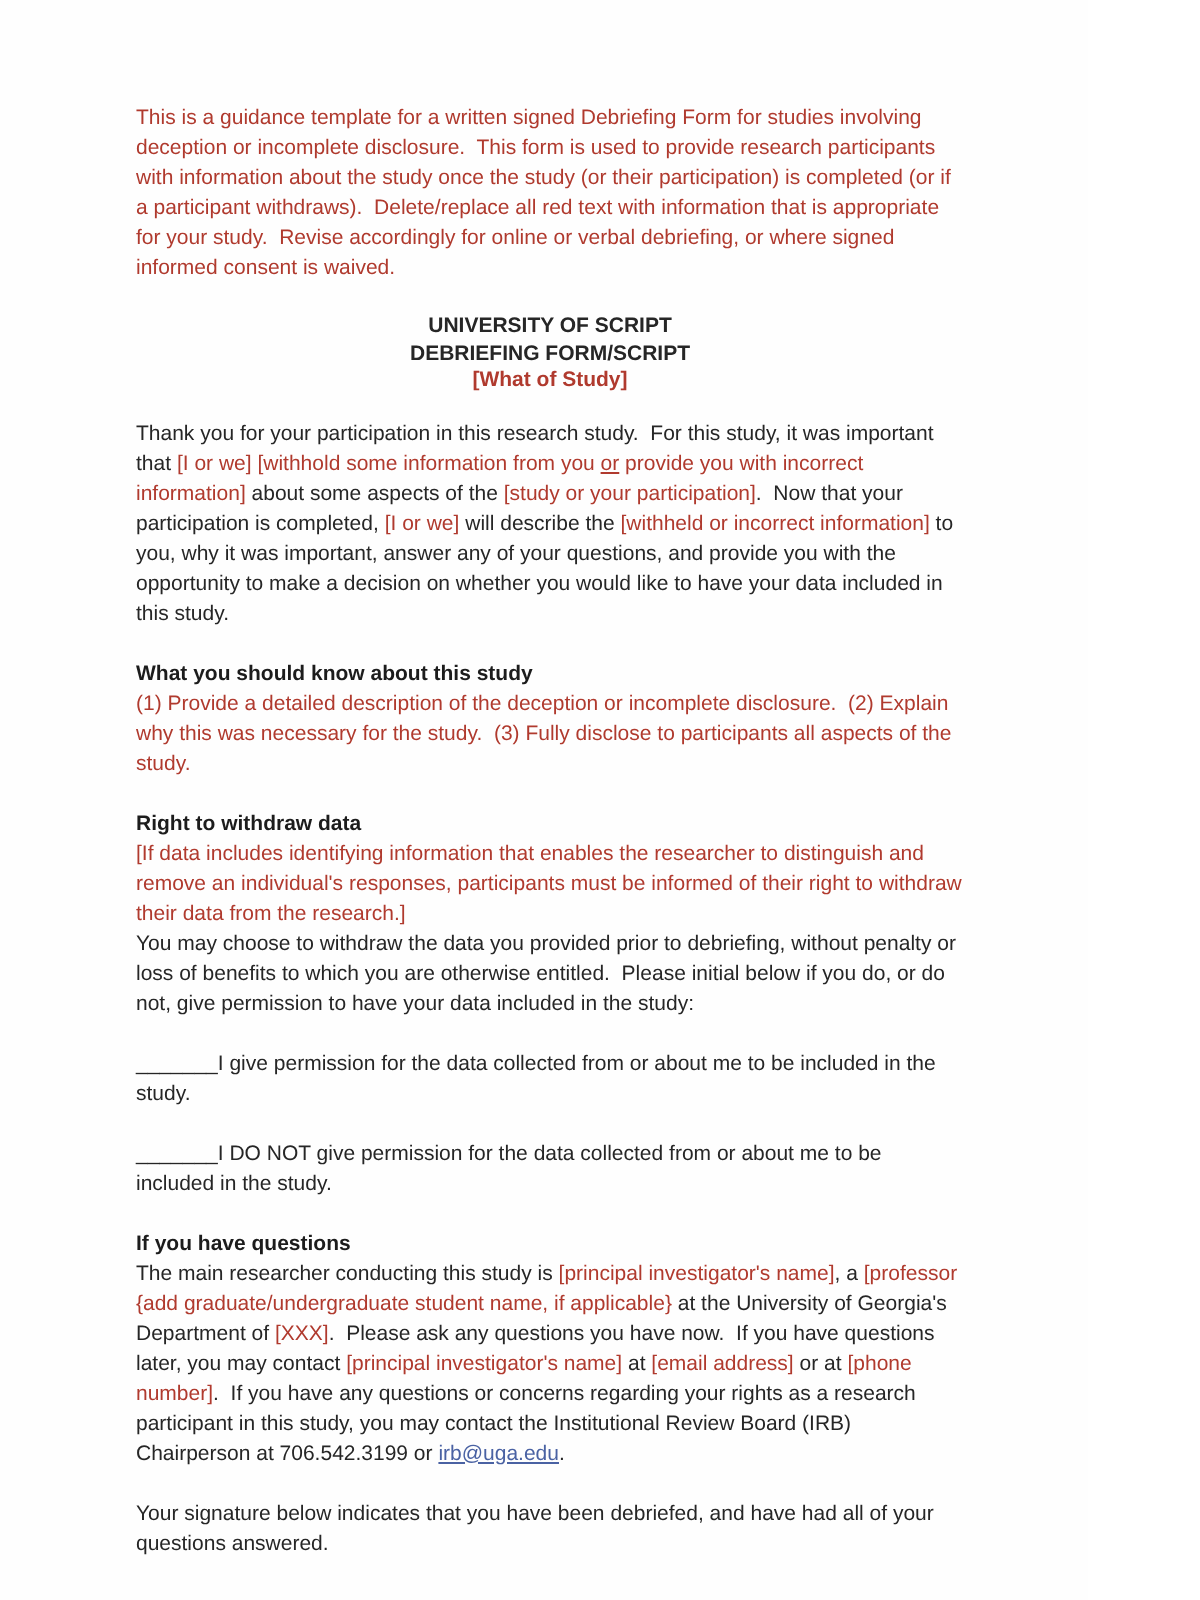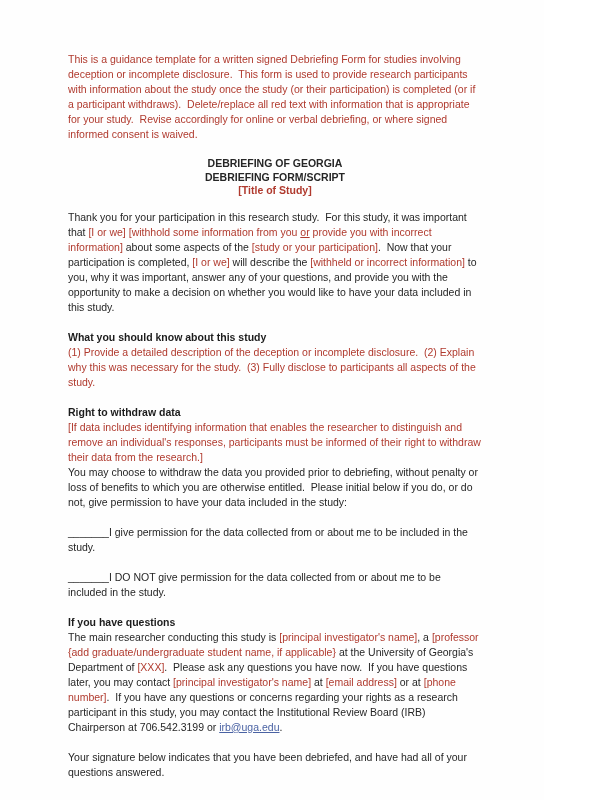--- a/index.html
+++ b/index.html
@@ -62,23 +62,23 @@
   .sig-label { font-weight: bold; margin-top: 2px; color: #1c1c1c; }
 </style>
 </head>
 <body>
 
 <div class="page">
 
   <p class="para"><span class="red">This is a guidance template for a written signed Debriefing Form for studies involving deception or incomplete disclosure.  This form is used to provide research participants with information about the study once the study (or their participation) is completed (or if a participant withdraws).  Delete/replace all red text with information that is appropriate for your study.  Revise accordingly for online or verbal debriefing, or where signed informed consent is waived.</span></p>
 
   <div class="doc-header">
-    <div>DEBRIEFING OF GEORGIA</div>
+    <div>UNIVERSITY OF SCRIPT</div>
     <div>DEBRIEFING FORM/SCRIPT</div>
-    <div class="red">[Title of Study]</div>
+    <div class="red">[What of Study]</div>
   </div>
 
   <p class="para"><span>Thank you for your participation in this research study.  For this study, it was important that </span><span class="red">[I or we]</span><span> </span><span class="red">[withhold some information from you </span><span class="red u">or</span><span class="red"> provide you with incorrect information]</span><span> about some aspects of the </span><span class="red">[study or your participation]</span><span>.  Now that your participation is completed, </span><span class="red">[I or we]</span><span> will describe the </span><span class="red">[withheld or incorrect information]</span><span> to you, why it was important, answer any of your questions, and provide you with the opportunity to make a decision on whether you would like to have your data included in this study.</span></p>
 
   <h3 class="section-heading">What you should know about this study</h3>
   <p class="para red">(1) Provide a detailed description of the deception or incomplete disclosure.  (2) Explain why this was necessary for the study.  (3) Fully disclose to participants all aspects of the study.</p>
 
   <h3 class="section-heading">Right to withdraw data</h3>
   <p class="para" style="margin-bottom:0;"><span class="red">[If data includes identifying information that enables the researcher to distinguish and remove an individual's responses, participants must be informed of their right to withdraw their data from the research.]</span></p>
   <p class="para">You may choose to withdraw the data you provided prior to debriefing, without penalty or loss of benefits to which you are otherwise entitled.  Please initial below if you do, or do not, give permission to have your data included in the study:</p>

